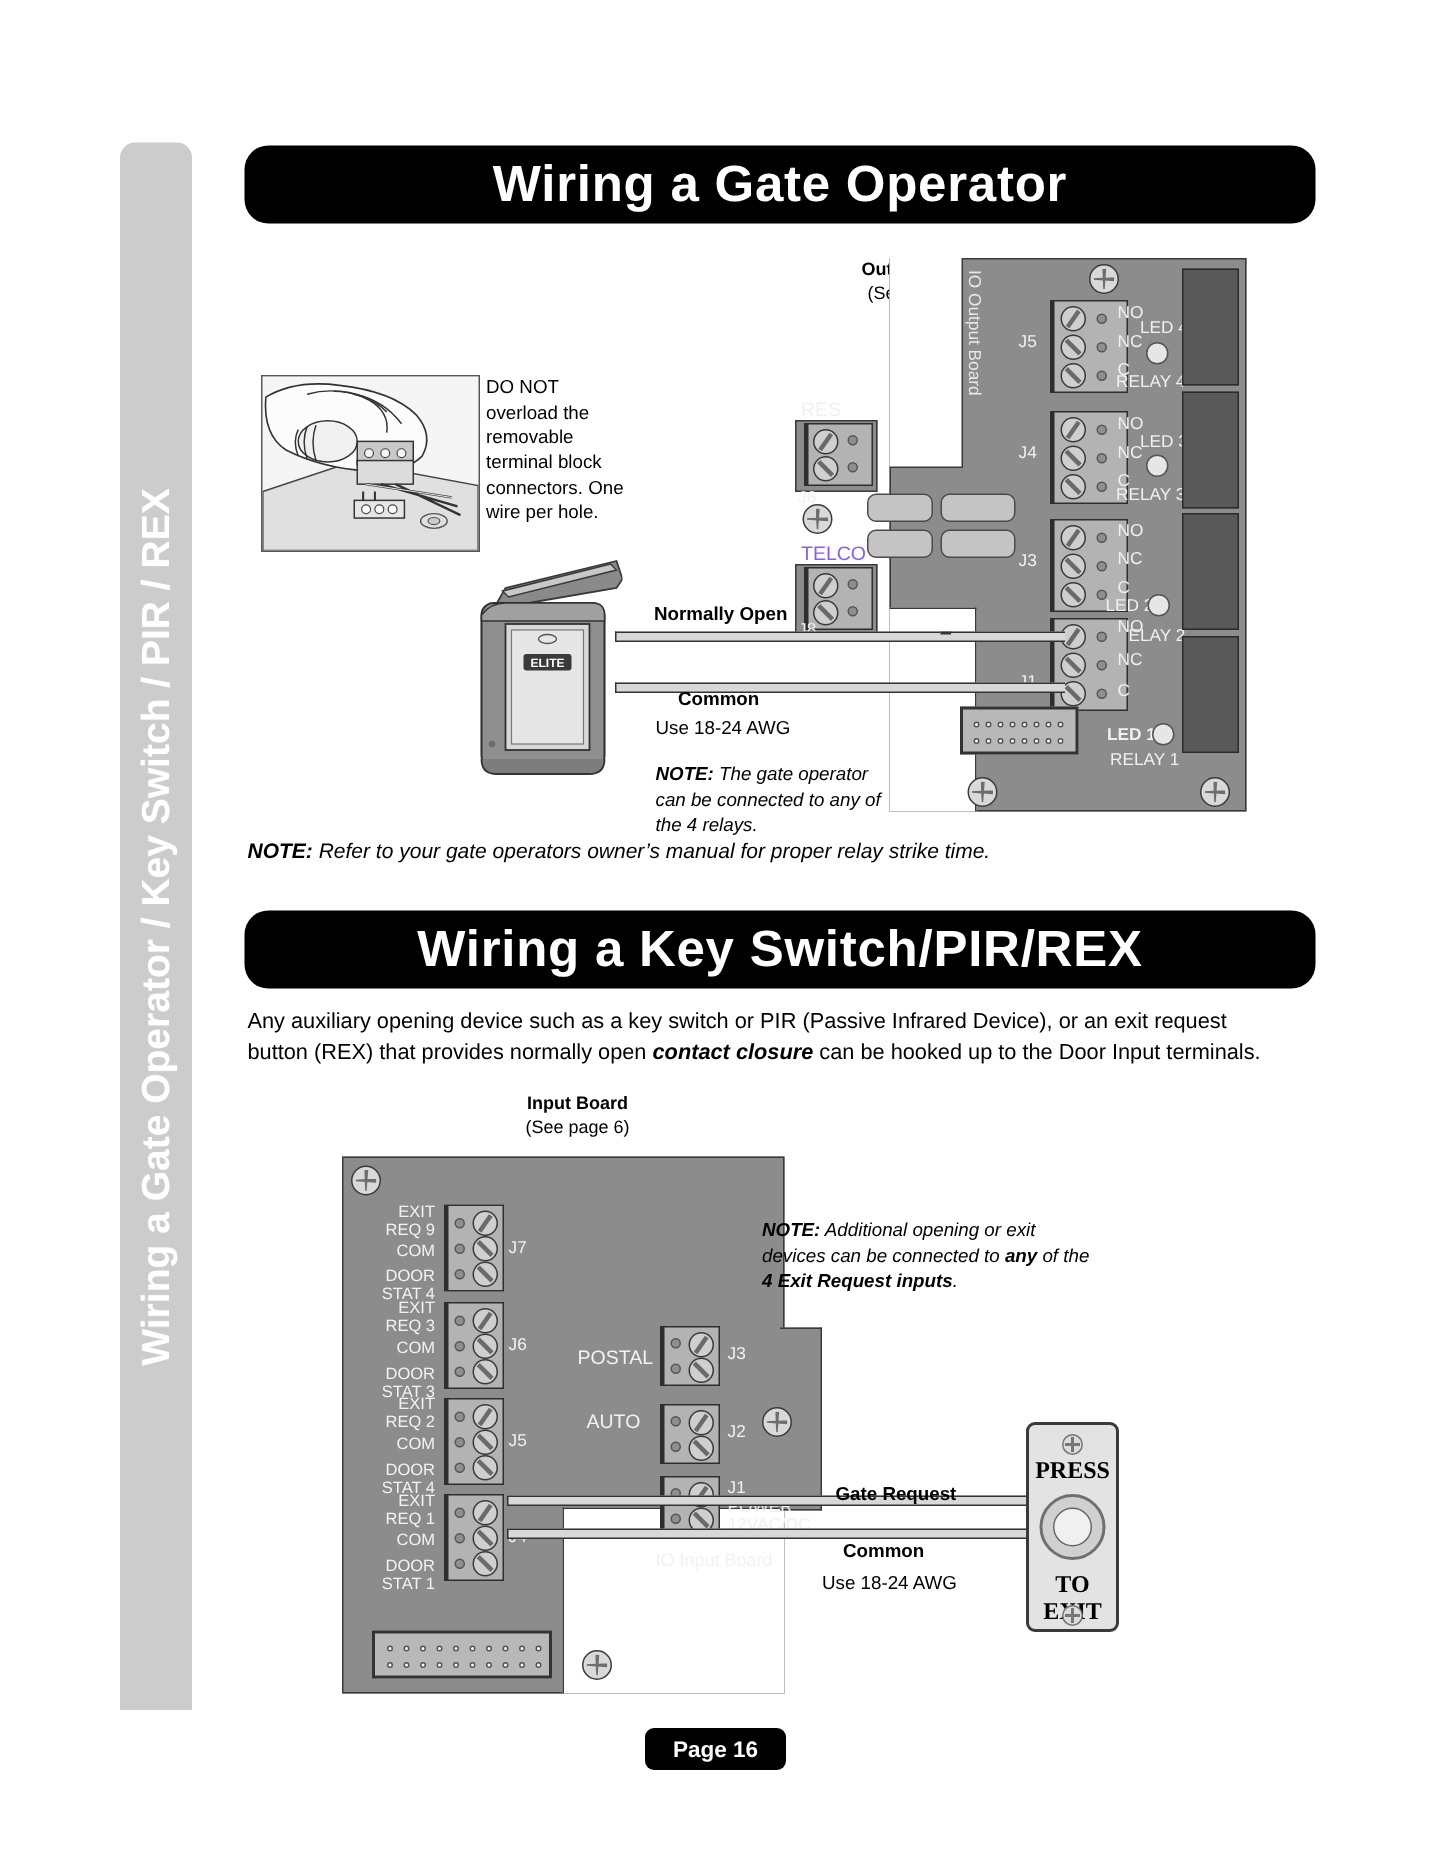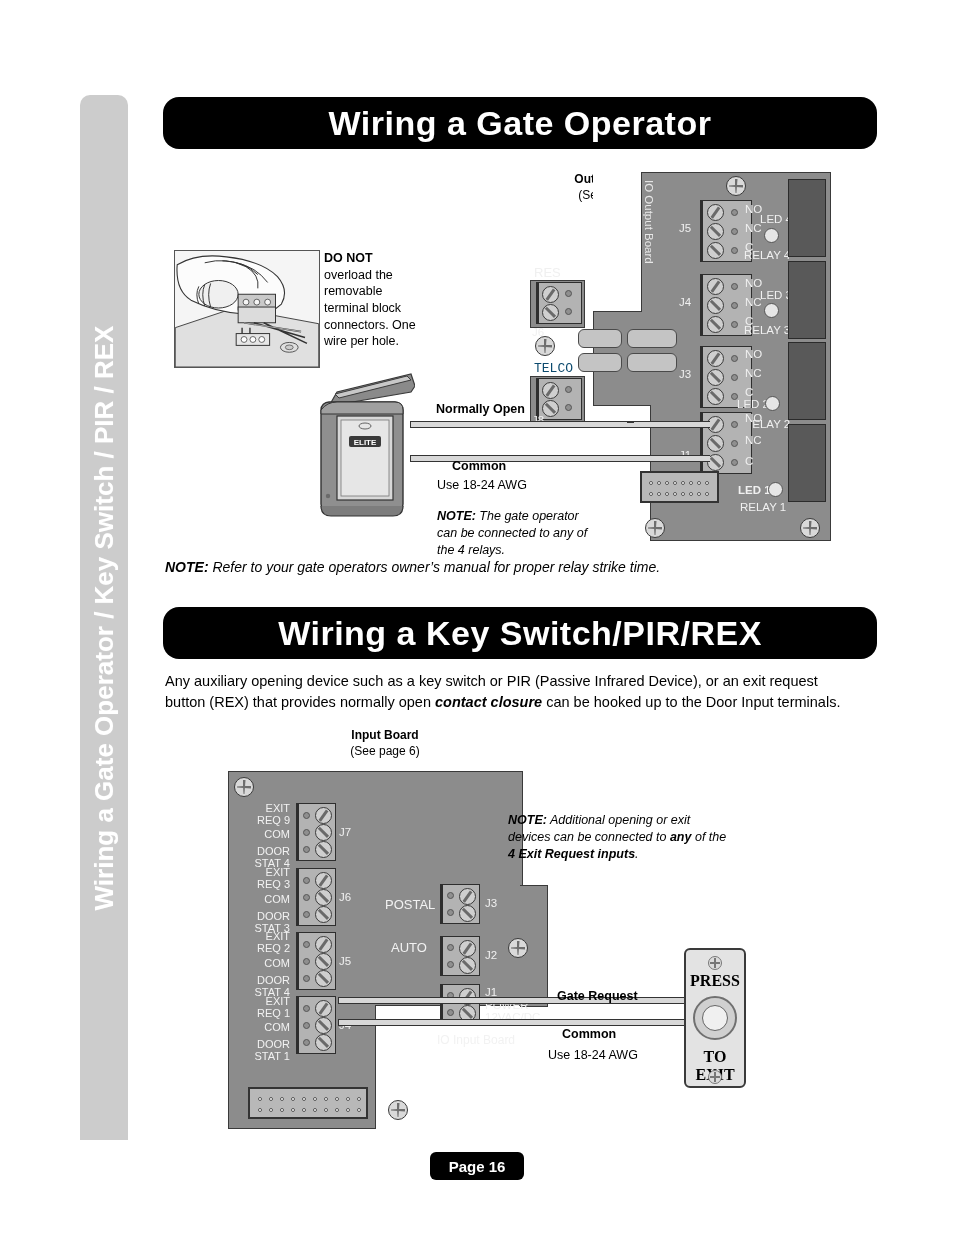--- a/index.html
+++ b/index.html
@@ -44,21 +44,21 @@
     font-family: "Liberation Sans Narrow","Liberation Sans",sans-serif;
     letter-spacing: .5px;
   }
   #banner-gate { left: 163px; top: 97px; width: 714px; height: 52px; font-size: 34px; }
   #banner-key  { left: 163px; top: 607px; width: 714px; height: 52px; font-size: 34px; }
 
   
   .txt { position: absolute; color: #000; }
   .note-i { font-style: italic; font-size: 12.5px; line-height: 1.35; }
   .bi { font-weight: bold; font-style: italic; }
-  .b  { font-weight: bold; }
+  .b  { font-weight: normal; }
 
   
   #donot-photo {
     position: absolute; left: 174px; top: 250px; width: 146px; height: 118px;
     background: #f2f2f2; border: 1.5px solid #555;
   }
   #donot-text {
     position: absolute; left: 324px; top: 250px; width: 92px;
     font-size: 12.5px; line-height: 1.33; color:#000;
   }
@@ -273,21 +273,21 @@
 <div class="txt" style="left:534px; top:265px; font-size:13px; color:#f0f0f0;">RES</div>
 <div style="position:absolute; left:530px; top:280px; width:55px; height:48px; background:#8c8c8c; border:1.5px solid #3a3a3a;"></div>
 <div class="tblock" style="left:536px; top:282px; width:46px; height:42px;">
   <div class="tscrew" style="left:3px; top:3px; right:auto;"></div>
   <div class="tscrew diag" style="left:3px; top:21px; right:auto;"></div>
   <div class="hole" style="left:26px; top:7px;"></div>
   <div class="hole" style="left:26px; top:25px;"></div>
 </div>
 <div class="jlabel" style="left:532px; top:326px;">J6</div>
 
-<div class="txt" style="left:534px; top:361px; font-size:13px; color:#0c4a6e;font-family:Liberation Mono, monospace;">TELCO</div>
+<div class="txt" style="left:534px; top:361px; font-size:13px; color:#8b5cf6;">TELCO</div>
 <div style="position:absolute; left:530px; top:376px; width:55px; height:48px; background:#8c8c8c; border:1.5px solid #3a3a3a;"></div>
 <div class="tblock" style="left:536px; top:378px; width:46px; height:42px;">
   <div class="tscrew" style="left:3px; top:3px; right:auto;"></div>
   <div class="tscrew diag" style="left:3px; top:21px; right:auto;"></div>
   <div class="hole" style="left:26px; top:7px;"></div>
   <div class="hole" style="left:26px; top:25px;"></div>
 </div>
 <div class="jlabel" style="left:532px; top:414px;text-align:center;">J8</div>
 
 <div class="comp-rect" style="left:578px; top:329px; width:44px; height:19px;"></div>

